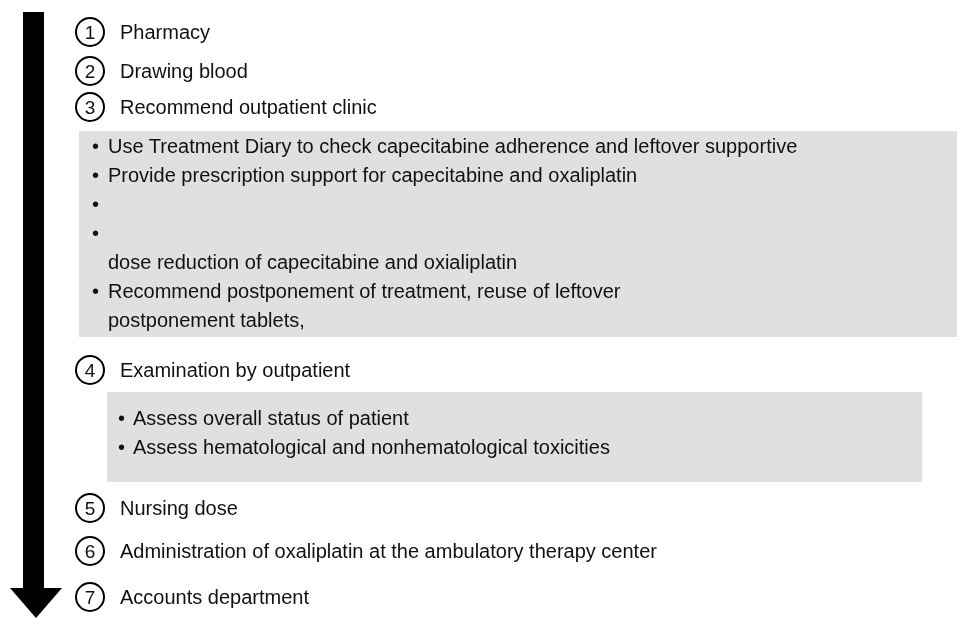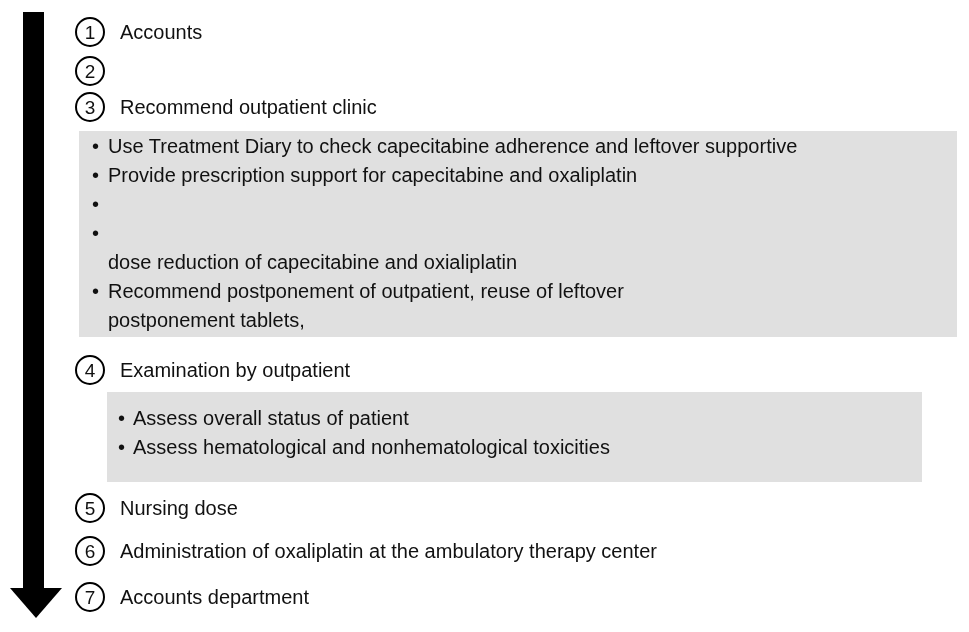--- a/index.html
+++ b/index.html
@@ -65,27 +65,28 @@
 
   <div>
     <div class="arrow-shaft"></div>
     <div class="arrow-head"></div>
   </div>
 
   <div class="step" style="top:16px">
     <span class="circle">
         <span>1</span>
       </span>
-    <span class="label">Accounts</span>
+    <span class="label">Pharmacy</span>
   </div>
 
   <div class="step" style="top:55px">
     <span class="circle">
         <span>2</span>
       </span>
+    <span class="label">Drawing blood</span>
   </div>
 
   <div class="step" style="top:91px">
     <span class="circle">
         <span>3</span>
       </span>
     <span class="label">Recommend outpatient clinic</span>
   </div>
 
   <div class="detail-box box1">
@@ -102,21 +103,21 @@
       </div>
     <div class="bline">
         <span class="bullet">•</span>
       </div>
     <div class="bline cont">
         <span class="bullet">•</span>
         <span>dose reduction of capecitabine and oxialiplatin</span>
       </div>
     <div class="bline">
         <span class="bullet">•</span>
-        <span>Recommend postponement of outpatient, reuse of leftover</span>
+        <span>Recommend postponement of treatment, reuse of leftover</span>
       </div>
     <div class="bline cont">
         <span class="bullet">•</span>
         <span>postponement tablets,</span>
       </div>
   </div>
 
   <div class="step" style="top:354px">
     <span class="circle">
         <span>4</span>

